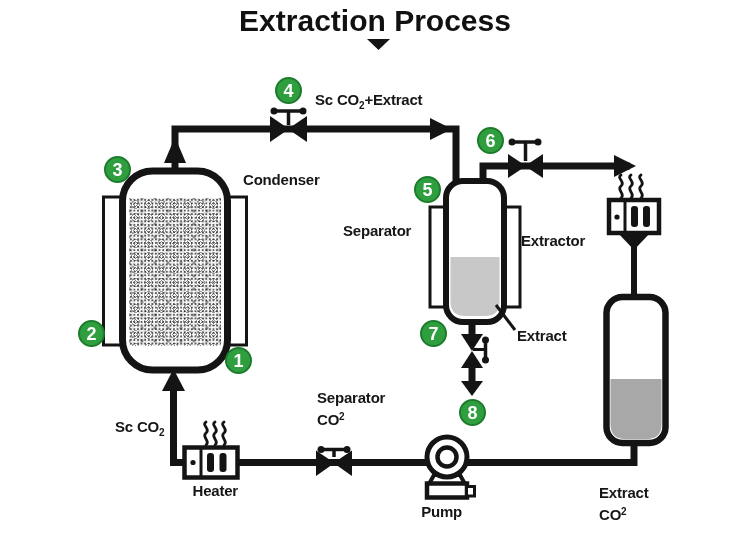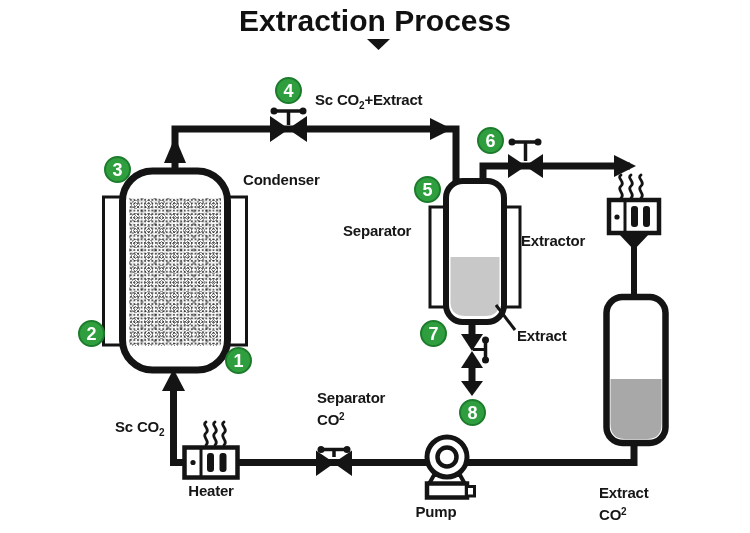--- a/index.html
+++ b/index.html
@@ -24,21 +24,21 @@
       radial-gradient(circle, rgba(0,0,0,.42) 0 1.6px, transparent 1.6px 3.4px, rgba(0,0,0,.30) 3.4px 4.1px, transparent 4.1px),
       radial-gradient(rgba(0,0,0,.62) .9px, transparent 1.25px);
     background-size:13px 13px, 13px 13px, 3.6px 3.6px;
     background-position:0 0, 6.5px 6.5px, 0 0;}
   .page-title{position:absolute;left:0;right:0;top:4px;text-align:center;z-index:4;
     font-size:30px;font-weight:bold;color:#111;letter-spacing:0;}
   .lbl{position:absolute;z-index:4;font-weight:bold;font-size:15px;color:#161616;
     letter-spacing:-.2px;line-height:19px;white-space:nowrap;}
   .lbl .sub{font-size:10px;vertical-align:-4px;}
   .lbl .sup{font-size:10px;vertical-align:5px;}
-  .ctr{text-align:center;}
+  .ctr{text-align:right;}
   .marker{position:absolute;z-index:5;width:27px;height:27px;border-radius:50%;
     background:var(--accent-green);border:2px solid var(--accent-green-ring);
     box-sizing:border-box;color:#fff;font-size:18px;font-weight:bold;
     display:flex;align-items:center;justify-content:center;line-height:1;}
   .m1{left:225px;top:347px;} .m2{left:78px;top:320px;} .m3{left:104px;top:156px;}
   .m4{left:275px;top:77px;}  .m5{left:414px;top:176px;} .m6{left:477px;top:127px;}
   .m7{left:420px;top:320px;} .m8{left:459px;top:399px;}
 </style>
 </head>
 <body>

